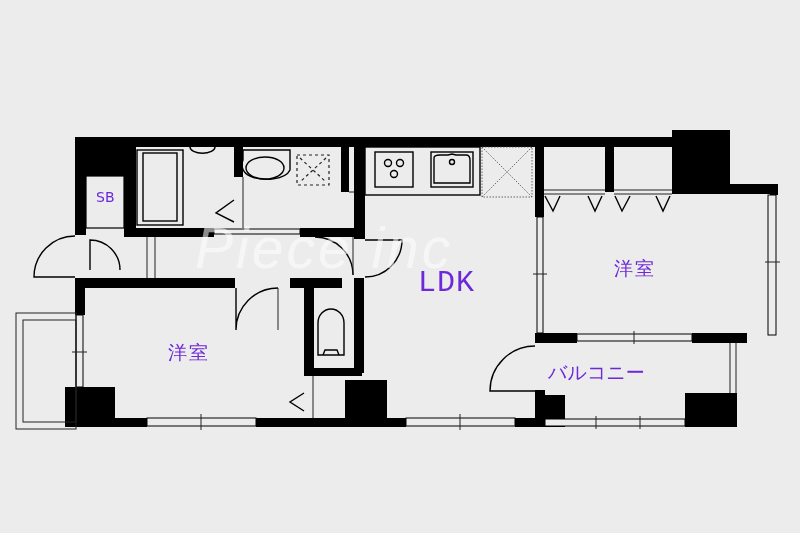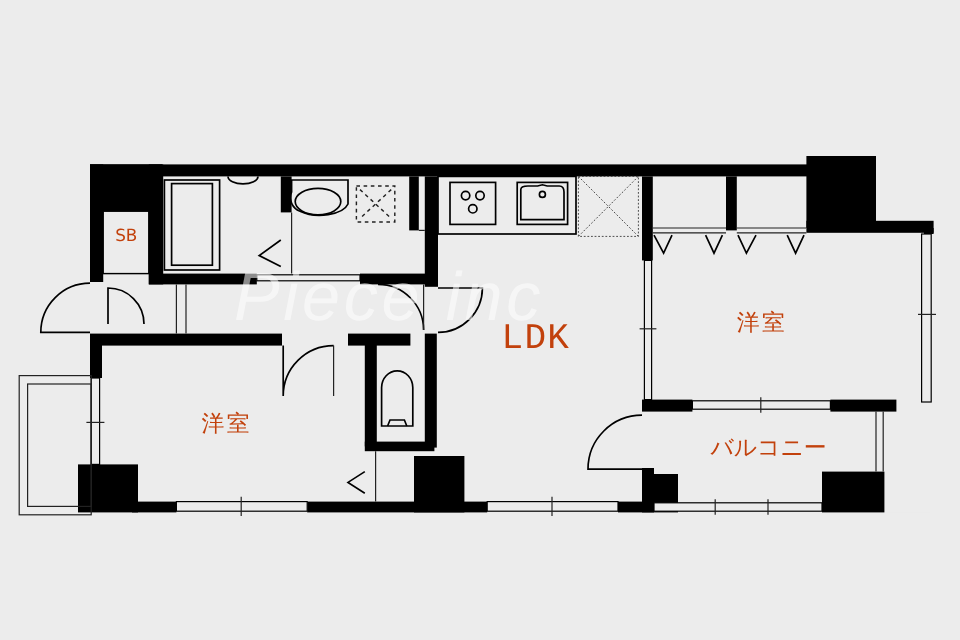--- a/index.html
+++ b/index.html
@@ -9,21 +9,21 @@
       font-family: "DejaVu Sans", sans-serif;
     }
     #plan { position: absolute; left: 0; top: 0; width: 800px; height: 533px; }
     .wall { fill: #000; }
     .thin { fill: none; stroke: #000; stroke-width: 1.4; }
     .thin2 { fill: none; stroke: #222; stroke-width: 1; }
     .floor { fill: #ececec; }
     .win { fill: #ececec; stroke: #000; stroke-width: 1; }
     .dash { fill: none; stroke: #222; stroke-width: 1.2; stroke-dasharray: 3 3; }
     .dotx { fill: none; stroke: #444; stroke-width: 0.8; stroke-dasharray: 1.5 1.5; }
-    .lbl { position: absolute; color: #c2410c; white-space: nowrap; }
+    .lbl { position: absolute; color: #6d28d9; white-space: nowrap; }
     .lbl-jp { font-family: "DejaVu Sans", sans-serif; font-size: 19px; letter-spacing: 2px; }
     .lbl-ldk { font-family: Liberation Mono, monospace; font-size: 30px; letter-spacing: 1px; }
     .lbl-sb { font-family: "DejaVu Sans", sans-serif; font-size: 14px; }
     .watermark {
       position: absolute; left: 195px; top: 215px;
       font-family: "Liberation Sans", sans-serif; font-style: italic;
       font-size: 57px; color: rgba(255,255,255,0.55);
       letter-spacing: 3px; pointer-events: none;
     }
   </style>
@@ -191,15 +191,15 @@
 
     <line class="thin2" x1="243" y1="177" x2="243" y2="228"></line>
     <line class="thin2" x1="349" y1="192" x2="354" y2="192"></line>
   </g>
 </svg>
 
 <div class="lbl lbl-sb" style="left:96px; top:189px;">SB</div>
 <div class="lbl lbl-ldk" style="left:418px; top:266px;">LDK</div>
 <div class="lbl lbl-jp" style="left:614px; top:256px;">洋室</div>
 <div class="lbl lbl-jp" style="left:168px; top:340px;">洋室</div>
-<div class="lbl lbl-jp" style="left:548px; top:360px; letter-spacing:0px;margin-left:44px;">バルコニー</div>
+<div class="lbl lbl-jp" style="left:548px; top:360px; letter-spacing:0px;">バルコニー</div>
 
 <div class="watermark">Piece inc</div>
 
 </body></html>

